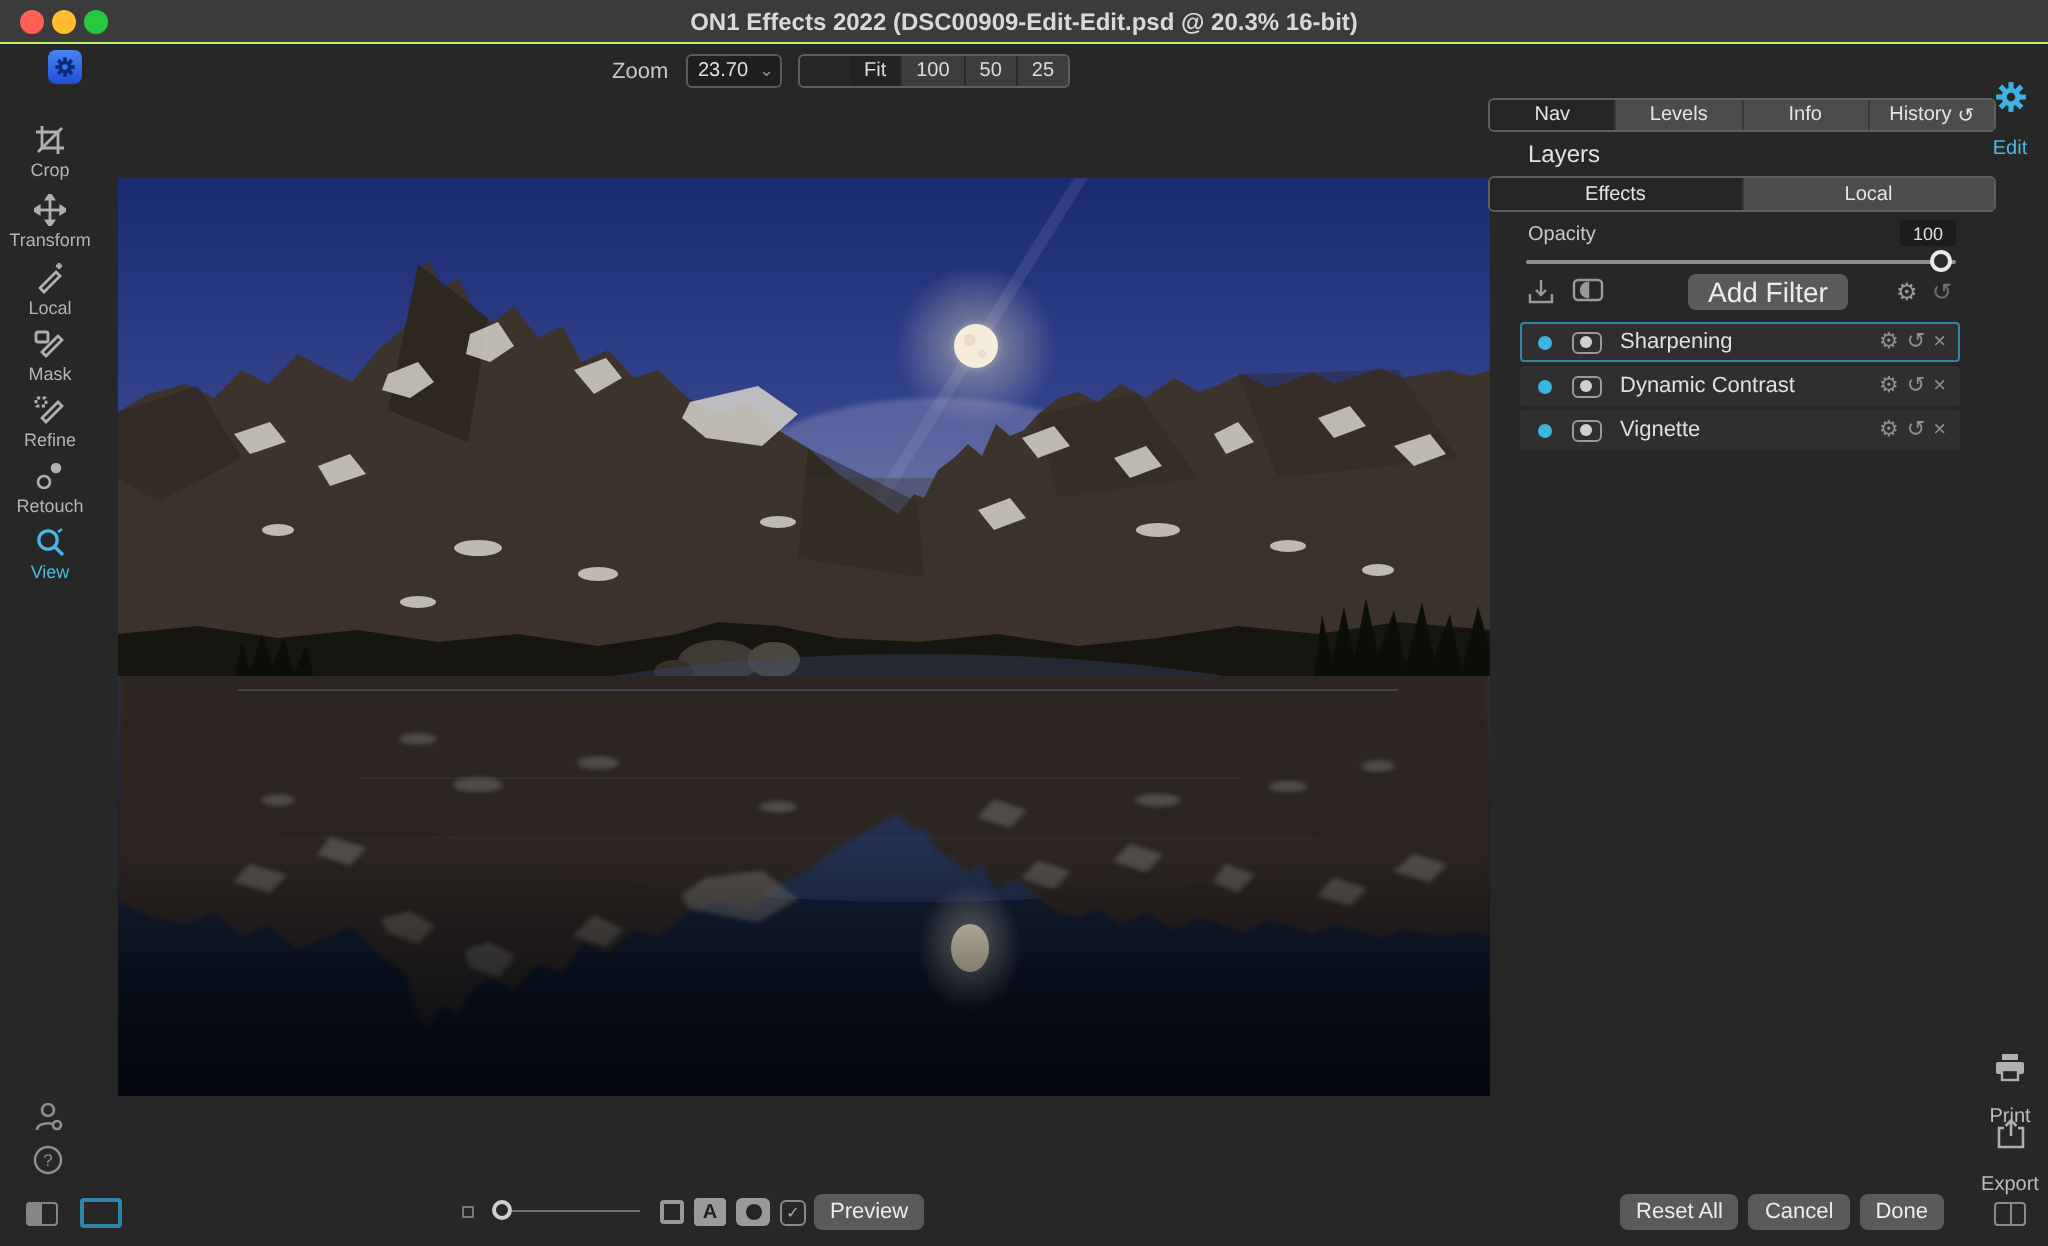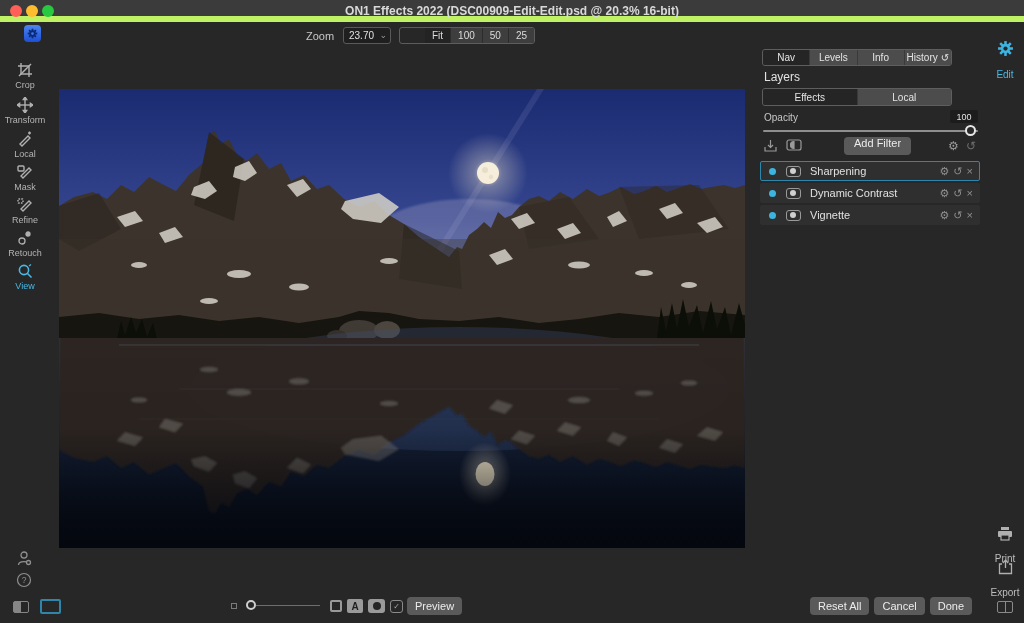--- a/index.html
+++ b/index.html
@@ -5,21 +5,21 @@
   * { margin:0; padding:0; box-sizing:border-box; }
   html,body { background:#111; }
   body { font-family:"Liberation Sans", sans-serif; }
   #app {
     position:relative; width:1024px; height:623px;
     background:#272727; overflow:hidden; color:#ccc;
   }
   
   .titlebar {
     position:absolute; left:0; top:0; width:1024px; height:22px;
-    background:#3b3b3b; border-bottom:6px solid #bef264;
+    background:#3b3b3b; border-bottom:1px solid #bef264;
   }
   .tl { position:absolute; top:5px; width:12px; height:12px; border-radius:50%; }
   .tl.red { left:10px; background:#ff5f57; }
   .tl.yellow { left:26px; background:#febc2e; }
   .tl.green { left:42px; background:#28c840; }
   .title-text {
     position:absolute; left:0; right:0; top:4px; text-align:center;
     font-size:12px; font-weight:700; color:#d9d9d9;
   }
   
@@ -70,21 +70,21 @@
   
   .rail-item { position:absolute; width:38px; text-align:center; }
   .rail-label { display:block; font-size:10px; color:#bdbdbd; margin-top:12px; }
   .rail-item.accent .rail-label { color:#49b8e4; }
   .panel-toggle {
     position:absolute; width:16px; height:12px; border:1px solid #8a8a8a; border-radius:2px;
   }
   .panel-toggle::after { content:""; position:absolute; left:7px; top:0; width:1px; height:10px; background:#8a8a8a; }
   
   .seg-bar {
-    position:absolute; left:762px; width:190px; display:flex;
+    position:absolute; left:744px; width:254px; display:flex;
     border:1px solid #5e5e5e; border-radius:3px; overflow:hidden; background:#14532d;
   }
   .seg {
     flex:1 1 0; display:flex; align-items:center; justify-content:center; gap:3px;
     font-size:10px; color:#e4e4e4; border-right:1px solid #3a3a3a; background:#4c4c4c;
   }
   .seg:last-child { border-right:none; }
   .seg.active { background:#252525; }
   .layers-title { position:absolute; left:764px; top:70px; font-size:12px; color:#e2e2e2; }
   .opacity-label { position:absolute; left:764px; top:112px; font-size:10px; color:#c8c8c8; }
@@ -93,22 +93,22 @@
     background:#1c1c1c; border-radius:2px; font-size:9px; color:#e0e0e0;
     display:flex; align-items:center; justify-content:center;
   }
   .op-track { position:absolute; left:763px; top:130px; width:215px; height:2px; background:#8f8f8f; border-radius:1px; }
   .op-knob {
     position:absolute; left:965px; top:125px; width:11px; height:11px; border-radius:50%;
     background:#2a2a2a; border:2px solid #e8e8e8;
   }
   .add-filter-btn {
     position:absolute; left:844px; top:137px; height:18px; padding:0 10px;
-    background:#5a5a5a; border-radius:4px; font-size:11px; color:#ececec;
-    display:flex; 
+    background:#5a5a5a; border-radius:4px; font-size:14px; color:#ececec;
+    display:flex; align-items:center;
   }
   .row-icon { position:absolute; font-size:12px; color:#9a9a9a; line-height:1; }
   .filter-row {
     position:absolute; left:760px; width:220px; height:20px;
     background:#2f2f2f; border:1px solid #2f2f2f; border-radius:2px;
     display:flex; align-items:center;
   }
   .filter-row.selected { border-color:#2e86ab; }
   .f-dot { width:7px; height:7px; border-radius:50%; background:#3cb4e0; margin-left:8px; flex:none; }
   .f-chip {

